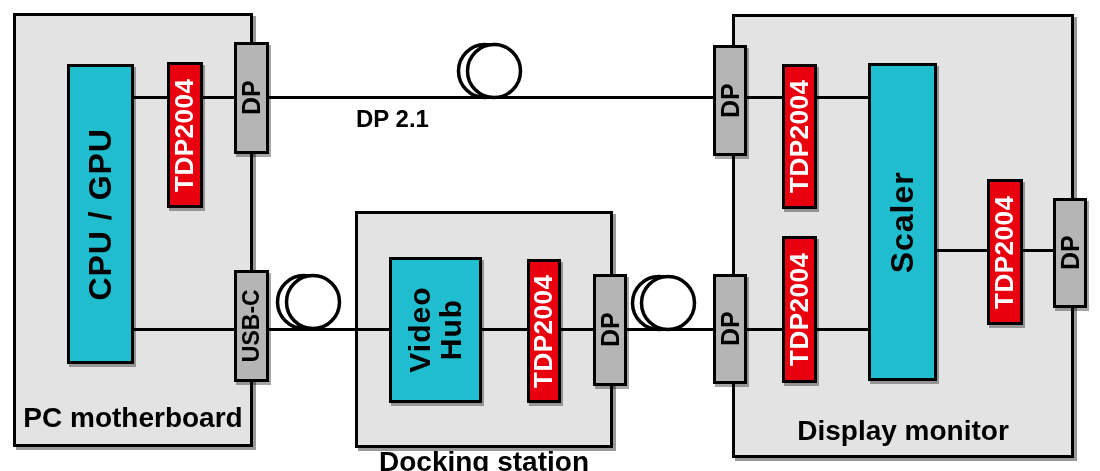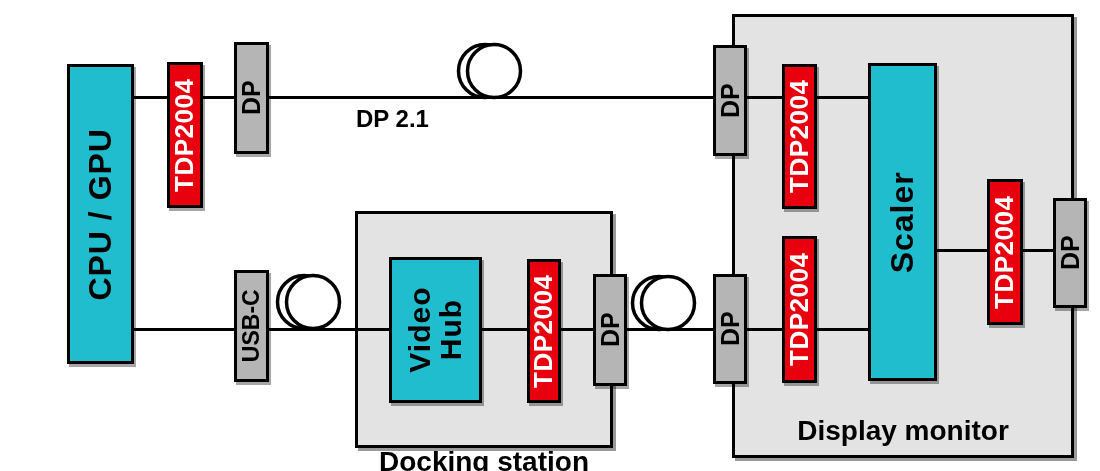--- a/index.html
+++ b/index.html
@@ -62,20 +62,23 @@
     <circle cx="35" cy="29" r="26.5" fill="none" stroke="#000" stroke-width="3.5"></circle>
     <circle cx="44" cy="29" r="26.5" fill="#fff" stroke="#000" stroke-width="3.5"></circle>
   </svg>
   <svg class="coil" style="left:624px;top:274px;" width="74" height="60" viewBox="0 0 74 60">
     <circle cx="35" cy="29" r="26.5" fill="none" stroke="#000" stroke-width="3.5"></circle>
     <circle cx="44" cy="29" r="26.5" fill="#fff" stroke="#000" stroke-width="3.5"></circle>
   </svg>
 
   <div class="cable-label" style="left:356px;top:105px;">DP 2.1</div>
 
+  <div class="block" style="left:13px;top:13px;width:240px;height:434px;">
+    <div class="block-label" style="top:386px;">PC motherboard</div>
+  </div>
 
   <div class="box chip" style="left:67px;top:64px;width:67px;height:300px;">
     <span class="vtext">CPU / GPU</span>
   </div>
 
   <div class="box redriver" style="left:167px;top:62px;width:36px;height:146px;">
     <span class="vtext">TDP2004</span>
   </div>
 
   <div class="box port" style="left:234px;top:42px;width:35px;height:112px;">

